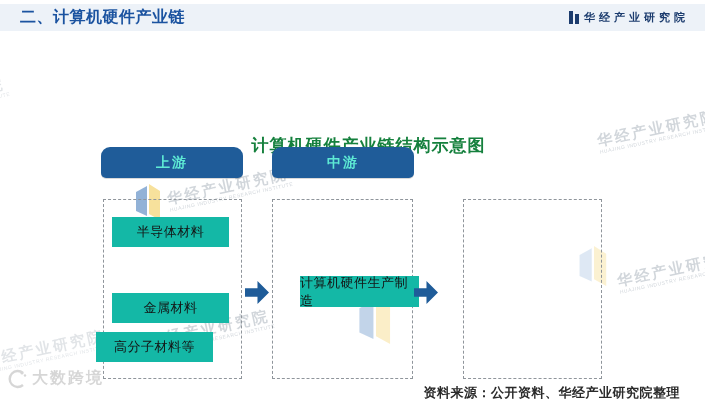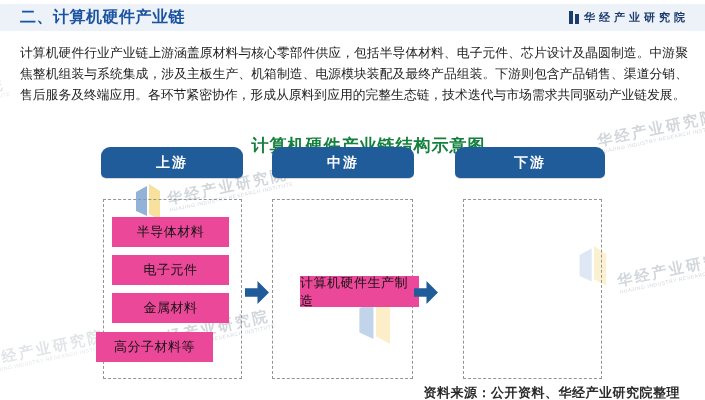--- a/index.html
+++ b/index.html
@@ -25,36 +25,36 @@
     position:absolute;left:20px;top:42px;width:668px;margin:0;
     font-size:12.8px;line-height:21px;text-align:justify;color:#1d1d1d;
   }
   
   .diagram-title{
     position:absolute;left:0;top:118px;width:705px;margin:16px;text-align:center;
     font-size:17px;font-weight:bold;color:#15803d;letter-spacing:1px;
   }
   
   .tab{
-    position:absolute;top:147px;height:31px;background:#1F5C99;color:#ffffff;
+    position:absolute;top:147px;height:31px;background:#1F5C99;color:#5eead4;
     font-size:14px;font-weight:bold;letter-spacing:2px;
     display:flex;align-items:center;justify-content:center;
     border-radius:9px 9px 5px 5px;box-shadow:0 1px 0 rgba(0,0,0,.15);
   }
   #tab-up{left:101px;width:142px;}
   #tab-mid{left:272px;width:142px;font-family:Liberation Mono, monospace;}
   #tab-down{left:455px;width:150px;}
   
   .zone{position:absolute;top:199px;height:180px;border:1.5px dashed #8f959b;box-sizing:border-box;background:transparent;}
   #zone-up{left:103px;width:139px;}
   #zone-mid{left:272px;width:141px;}
   #zone-down{left:463px;width:139px;}
   
   .item{
-    position:absolute;background:#ec4899;color:#141414;font-size:13px;
+    position:absolute;background:#14b8a6;color:#141414;font-size:13px;
     display:flex;align-items:center;justify-content:center;letter-spacing:.5px;
   }
   #item-up-0{left:112px;top:217px;width:117px;height:30px;}
   #item-up-1{left:112px;top:255px;width:117px;height:30px;}
   #item-up-2{left:112px;top:293px;width:117px;height:30px;}
   #item-up-3{left:96px;top:332px;width:117px;height:30px;}
   #item-mid-0{left:289px;top:276px;width:119px;height:31px;margin-left:11px;}
   #item-down-0{left:470px;top:275px;width:124px;height:30px;}
   
   .arrow{
@@ -90,21 +90,20 @@
     <div class="header-title">二、计算机硬件产业链</div>
     <div class="brand">
       <span class="brand-bars">
           <i></i>
           <i class="short"></i>
         </span>
       <span class="brand-text">华经产业研究院</span>
     </div>
   </div>
 
-  <p class="intro">计算机硬件行业产业链上游涵盖原材料与核心零部件供应，包括半导体材料、电子元件、芯片设计及晶圆制造。中游聚焦整机组装与系统集成，涉及主板生产、机箱制造、电源模块装配及最终产品组装。下游则包含产品销售、渠道分销、售后服务及终端应用。各环节紧密协作，形成从原料到应用的完整生态链，技术迭代与市场需求共同驱动产业链发展。</p>
 
   <h2 class="diagram-title">计算机硬件产业链结构示意图</h2>
 
   <div class="wm faint" style="left:-115px;top:100px;">
     <span class="cn">华经产业研究院</span>
     <span class="en">HUAJING INDUSTRY RESEARCH INSTITUTE</span>
   </div>
   <div class="wm" style="left:168px;top:190px;">
     <span class="cn">华经产业研究院</span>
     <span class="en">HUAJING INDUSTRY RESEARCH INSTITUTE</span>
@@ -140,33 +139,39 @@
   </div>
   <div class="mark" style="left:578px;top:246px;width:32px;height:40px;opacity:.25;">
     <svg width="32" height="40" viewBox="0 0 26 36">
       <polygon points="0,8 11,2 11,32 0,27" fill="#7FA8D4"></polygon>
       <polygon points="13,0 24,7 24,36 13,30" fill="#F2C94C"></polygon>
     </svg>
   </div>
 
   <div class="tab" id="tab-up">上游</div>
   <div class="tab" id="tab-mid">中游</div>
-  <div class="tab" id="tab-down">下游</div>
 
   <div class="zone" id="zone-up"></div>
   <div class="zone" id="zone-mid"></div>
   <div class="zone" id="zone-down"></div>
 
   <div class="item" id="item-up-0">半导体材料</div>
-  <div class="item" id="item-up-1">电子元件</div>
   <div class="item" id="item-up-2">金属材料</div>
   <div class="item" id="item-up-3">高分子材料等</div>
 
   <div class="item" id="item-mid-0">计算机硬件生产制造</div>
 
 
   <div class="arrow" id="arrow-1"></div>
   <div class="arrow" id="arrow-2"></div>
 
+  <div class="corner-wm">
+    <svg width="20" height="20" viewBox="0 0 20 20">
+      <path d="M15 4 A8 8 0 1 0 15 16" fill="none" stroke="#7a7a7a" stroke-width="2.4"></path>
+      <circle cx="14" cy="4" r="1.6" fill="#7a7a7a"></circle>
+      <circle cx="17" cy="6.5" r="1.2" fill="#7a7a7a"></circle>
+    </svg>
+    <span class="cw-text">大数跨境</span>
+  </div>
 
   <div class="source">资料来源：公开资料、华经产业研究院整理</div>
 
 </div>
 
 </body></html>

